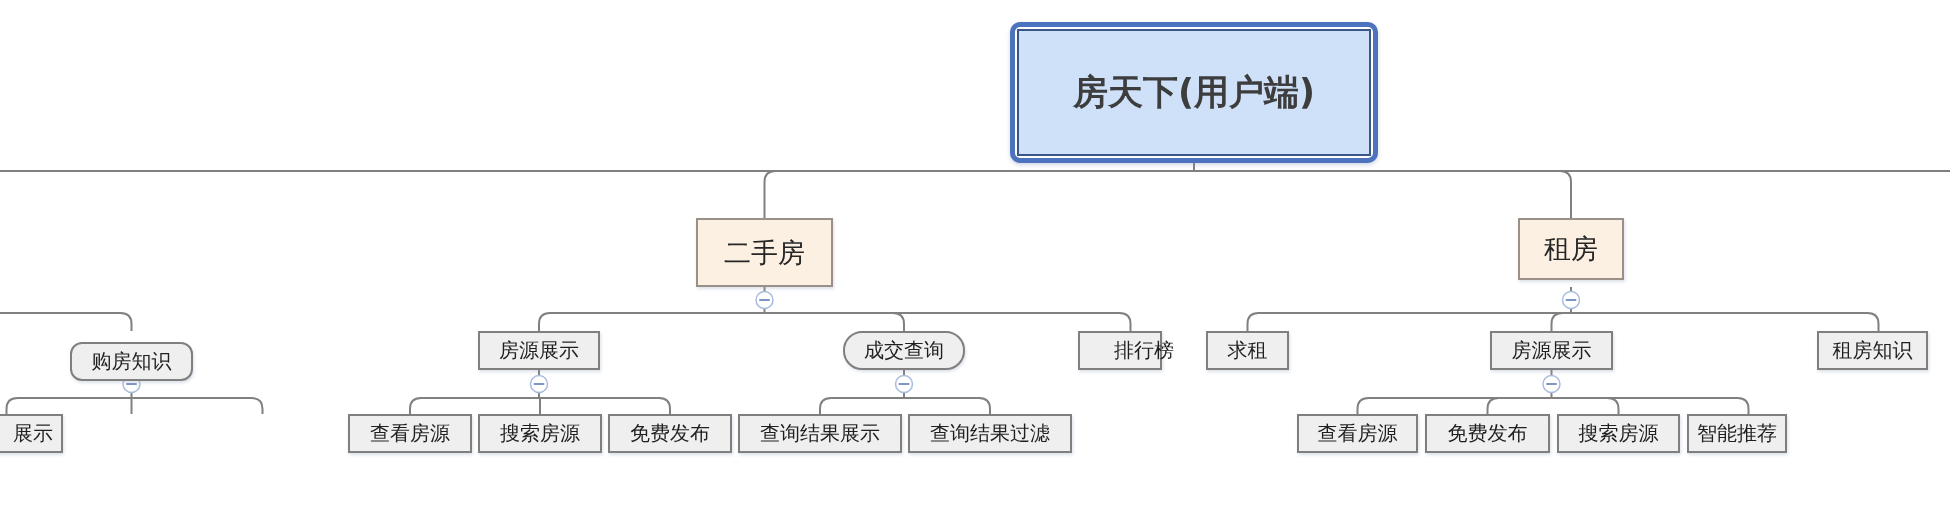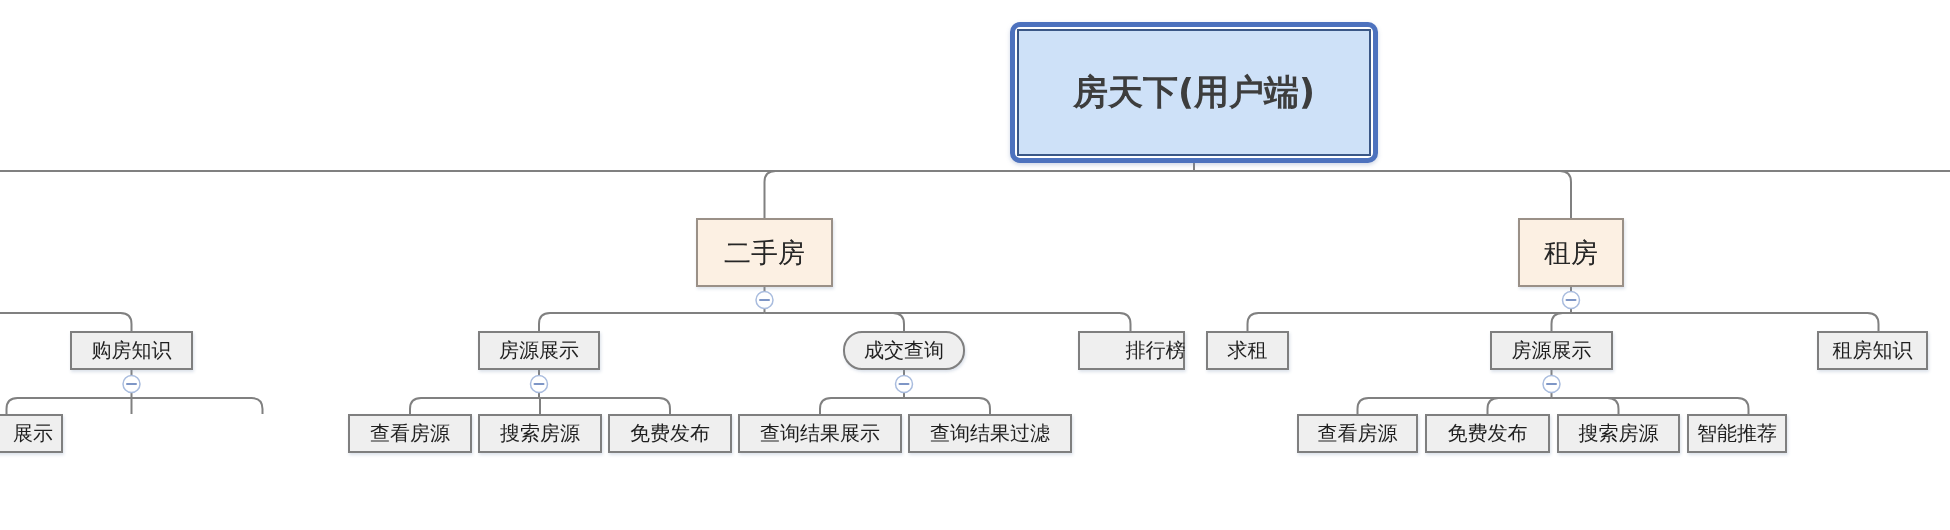--- a/index.html
+++ b/index.html
@@ -78,32 +78,32 @@
       </g>
       <path d="M 1551.5 398 L 1368.5 398 Q 1357.5 398 1357.5 409 L 1357.5 414" class="edge"></path>
       <path d="M 1551.5 398 L 1498.5 398 Q 1487.5 398 1487.5 409 L 1487.5 414" class="edge"></path>
       <path d="M 1551.5 398 L 1607.5 398 Q 1618.5 398 1618.5 409 L 1618.5 414" class="edge"></path>
       <path d="M 1551.5 398 L 1737.5 398 Q 1748.5 398 1748.5 409 L 1748.5 414" class="edge"></path>
       <path d="M 1571 313 L 1867.5 313 Q 1878.5 313 1878.5 324 L 1878.5 331" class="edge"></path>
     </svg>
     <div class="root-outer" style="left: 1010px; top: 22px; width: 368px; height: 141px;">
       <div class="root-inner">房天下(用户端)</div>
     </div>
-    <div class="node l3" style="left: 70px; top: 331px; width: 123px; height: 39px;">购房知识</div>
+    <div class="node l3" style="left: 70px; top: 342px; width: 123px; height: 39px; border-radius: 12px;">购房知识</div>
     <div class="node l4 align-right" style="left: -50px; top: 414px; width: 113px; height: 39px;">展示</div>
     <div class="node l2" style="left: 696px; top: 218px; width: 137px; height: 69px;">二手房</div>
     <div class="node l3" style="left: 478px; top: 331px; width: 122px; height: 39px;">房源展示</div>
     <div class="node l4" style="left: 348px; top: 414px; width: 124px; height: 39px;">查看房源</div>
     <div class="node l4" style="left: 478px; top: 414px; width: 124px; height: 39px;">搜索房源</div>
     <div class="node l4" style="left: 608px; top: 414px; width: 124px; height: 39px;">免费发布</div>
     <div class="node l3" style="left: 843px; top: 331px; width: 122px; height: 39px; border-radius: 19px;">成交查询</div>
     <div class="node l4" style="left: 738px; top: 414px; width: 164px; height: 39px;">查询结果展示</div>
     <div class="node l4" style="left: 908px; top: 414px; width: 164px; height: 39px;">查询结果过滤</div>
-    <div class="node l3" style="left: 1078px; top: 331px; width: 107px; height: 39px; padding-left: 48px;">排行榜</div>
-    <div class="node l2" style="left: 1518px; top: 218px; width: 106px; height: 69px;">租房</div>
+    <div class="node l3" style="left: 1078px; top: 331px; width: 84px; height: 39px; padding-left: 48px;">排行榜</div>
+    <div class="node l2" style="left: 1518px; top: 218px; width: 106px; height: 62px;">租房</div>
     <div class="node l3" style="left: 1206px; top: 331px; width: 83px; height: 39px;">求租</div>
     <div class="node l3" style="left: 1490px; top: 331px; width: 123px; height: 39px;">房源展示</div>
     <div class="node l4" style="left: 1297px; top: 414px; width: 121px; height: 39px;">查看房源</div>
     <div class="node l4" style="left: 1425px; top: 414px; width: 125px; height: 39px;">免费发布</div>
     <div class="node l4" style="left: 1557px; top: 414px; width: 123px; height: 39px;">搜索房源</div>
     <div class="node l4" style="left: 1687px; top: 414px; width: 100px; height: 39px;">智能推荐</div>
     <div class="node l3" style="left: 1817px; top: 331px; width: 111px; height: 39px;">租房知识</div>
   </div>
 
 </body></html>

